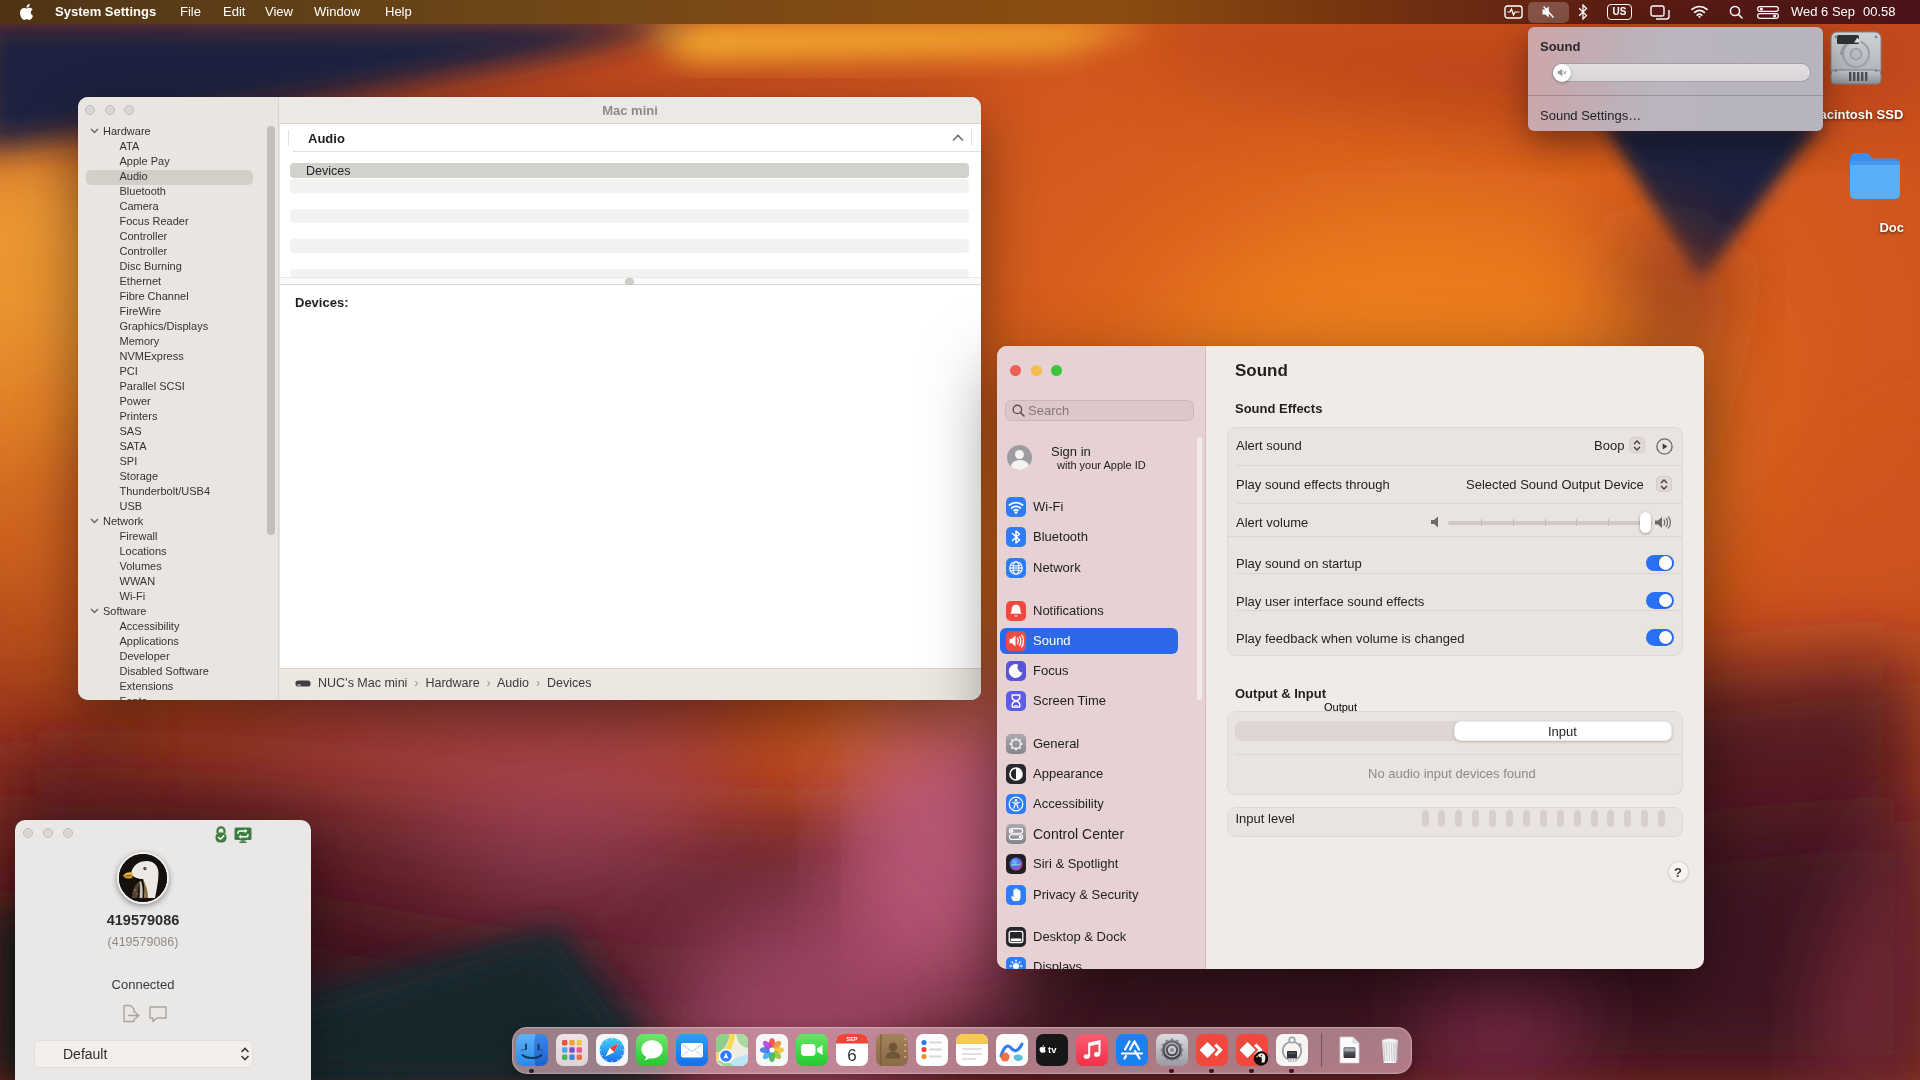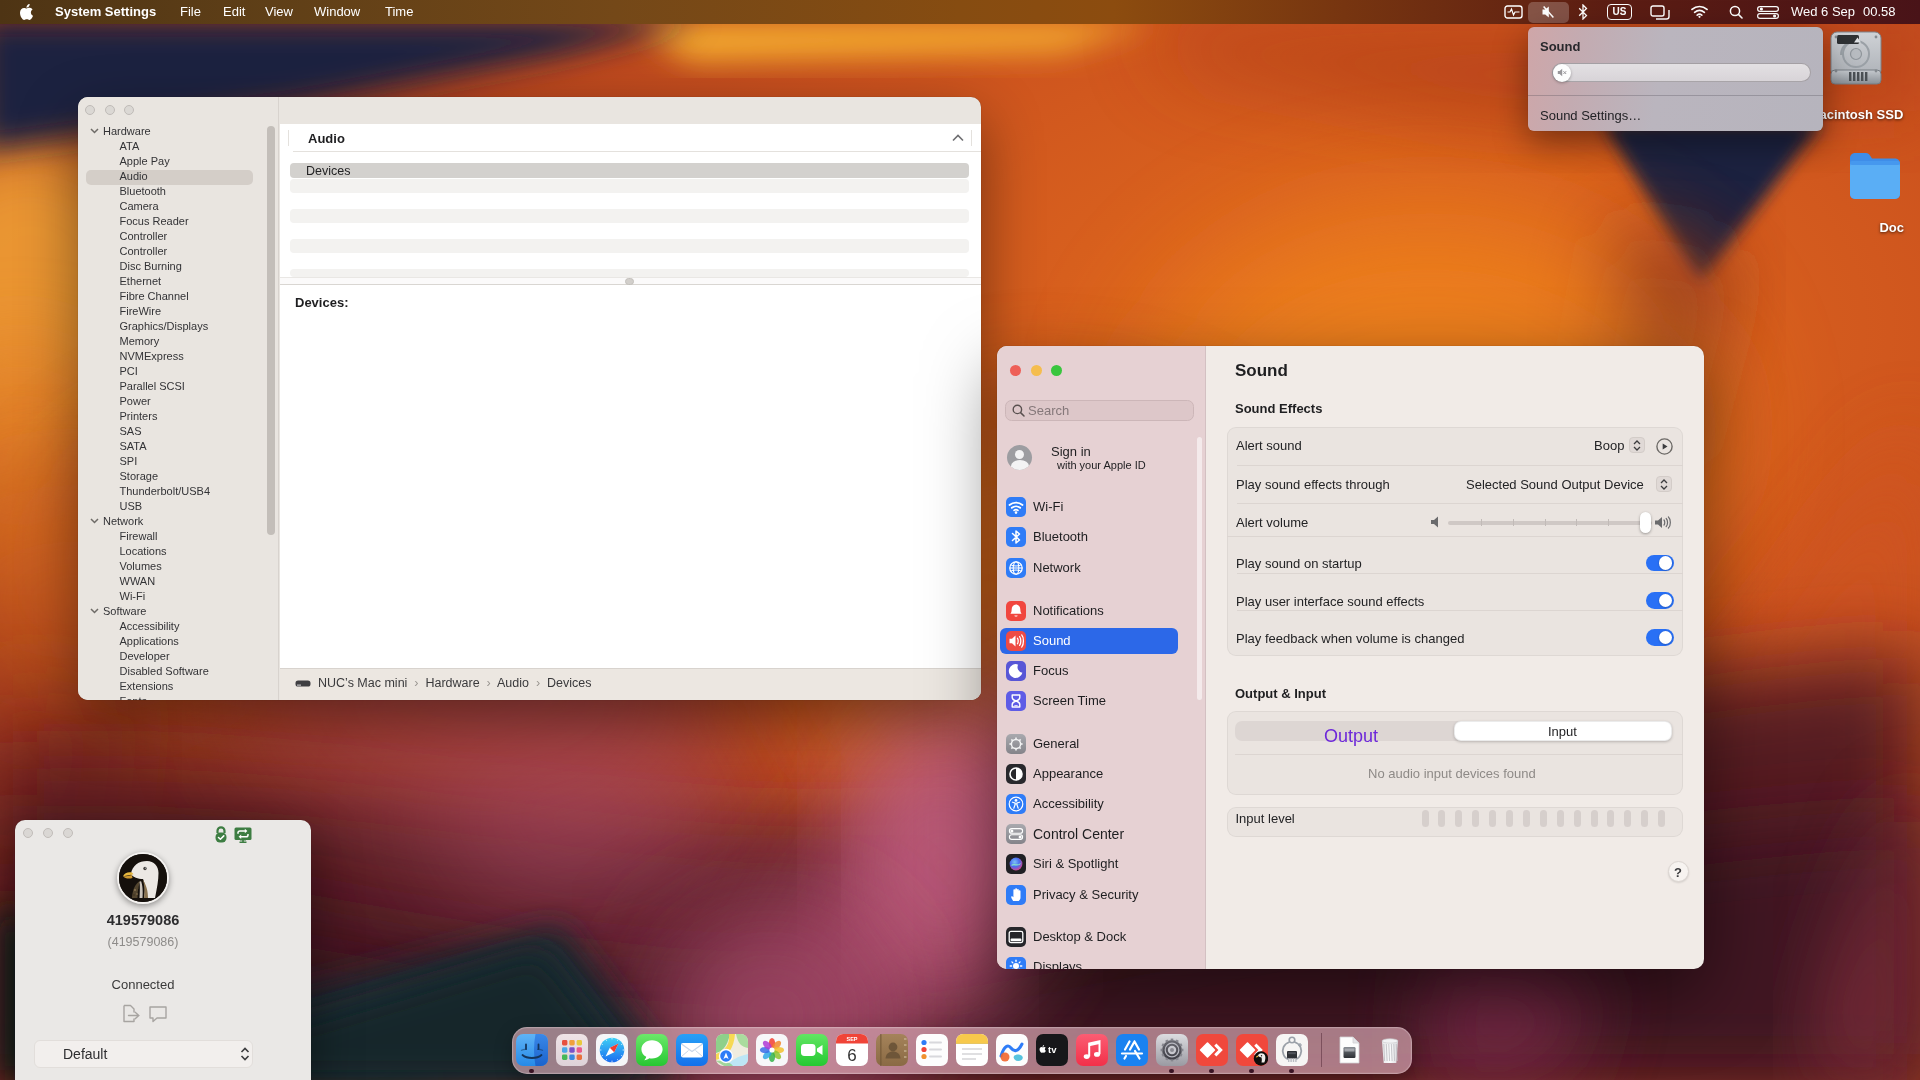--- a/index.html
+++ b/index.html
@@ -80,21 +80,21 @@
   background:linear-gradient(90deg,#4e3414 0%,#5f3f17 14%,#744818 32%,#864c11 50%,#8c4c0f 58%,#773510 70%,#5c1d13 84%,#491318 100%);
   color:#fff;font-size:13px;">
   <svg class="abs" style="left:20px;top:4px" width="13" height="16" viewBox="0 0 814 1000">
     <path fill="#fff" d="M788.1 340.9c-5.8 4.5-108.2 62.2-108.2 190.5 0 148.4 130.3 200.9 134.2 202.2-.6 3.2-20.7 71.9-68.7 141.9-42.8 61.6-87.5 123.1-155.5 123.1s-85.5-39.5-164-39.5c-76.5 0-103.7 40.8-165.9 40.8s-105.6-57-155.5-127C46.7 790.7 0 663 0 541.8c0-194.4 126.4-297.5 250.8-297.5 66.1 0 121.2 43.4 162.7 43.4 39.5 0 101.1-46 176.3-46 28.5 0 130.9 2.6 198.3 99.2zm-234-181.5c31.1-36.9 53.1-88.1 53.1-139.3 0-7.1-.6-14.3-1.9-20.1-50.6 1.9-110.8 33.7-147.1 75.8-28.5 32.4-55.1 83.6-55.1 135.5 0 7.8 1.3 15.6 1.9 18.1 3.2.6 8.4 1.3 13.6 1.3 45.4 0 102.5-30.4 135.5-71.3z"></path>
   </svg>
   <span class="abs" style="left:55px;top:4px;font-weight:bold;">System Settings</span>
   <span class="abs" style="left:180px;top:4px;">File</span>
   <span class="abs" style="left:223px;top:4px;">Edit</span>
   <span class="abs" style="left:265px;top:4px;">View</span>
   <span class="abs" style="left:314px;top:4px;">Window</span>
-  <span class="abs" style="left:385px;top:4px;">Time</span>
+  <span class="abs" style="left:385px;top:4px;">Help</span>
 
   <svg class="abs" style="left:1504px;top:5px" width="19" height="14" viewBox="0 0 19 14">
     <rect x="1" y="1" width="17" height="12" rx="2.5" fill="none" stroke="#fff" stroke-width="1.4"></rect>
     <polyline points="3.5,7 6,7 7.5,4 9.5,10 11,7 15.5,7" fill="none" stroke="#fff" stroke-width="1.2"></polyline>
   </svg>
   <div class="abs" style="left:1528px;top:1.5px;width:41px;height:21px;border-radius:5px;background:rgba(255,255,255,0.22)"></div>
   <svg class="abs" style="left:1541px;top:5px" width="15" height="14" viewBox="0 0 15 14">
     <path fill="#fff" d="M1.5 4.6 L4.2 4.6 L7.8 1.4 L7.8 12.6 L4.2 9.4 L1.5 9.4 Z"></path>
     <line x1="2.6" y1="1.4" x2="12.4" y2="12.4" stroke="#fff" stroke-width="1.5"></line>
   </svg>
@@ -167,20 +167,21 @@
   </svg>
   <div style="color:#fff;font-size:13px;font-weight:bold;text-shadow:0 1px 3px rgba(0,0,0,0.65);margin-top:14px;">Doc</div>
 </div>
 
 <div class="abs" id="sysinfo" style="left:78px;top:97px;width:903px;height:603px;border-radius:10px;
   background:#e9e5e0;box-shadow:0 22px 60px rgba(0,0,0,0.45), 0 0 1px rgba(0,0,0,0.35);overflow:hidden;">
 
   <div class="abs" style="left:7px;top:8px;width:10px;height:10px;border-radius:50%;background:#dbd8d4;border:1px solid #bfbbb7;z-index:6;"></div>
   <div class="abs" style="left:27px;top:8px;width:10px;height:10px;border-radius:50%;background:#dbd8d4;border:1px solid #bfbbb7;z-index:6;"></div>
   <div class="abs" style="left:46px;top:8px;width:10px;height:10px;border-radius:50%;background:#dbd8d4;border:1px solid #bfbbb7;z-index:6;"></div>
+  <div class="abs" style="left:200.5px;top:0;width:703px;height:27px;background:#ece8e3;border-bottom:1px solid #d6d1cb;text-align:center;color:#8e8a86;font-size:13px;font-weight:bold;line-height:27px;">Mac mini</div>
 
   <div class="abs" id="si-side" style="left:0;top:0;width:200.5px;height:603px;background:#e9e5e0;border-right:1px solid #d8d3ce;font-size:11.5px;color:#232326;"></div>
 
   <div class="abs" style="left:7.5px;top:72.5px;width:167px;height:15px;border-radius:5px;background:#d4cec8;"></div>
   <div class="abs" id="si-tree" style="left:0;top:0;width:200px;height:603px;font-size:11px;color:#333336;">
   <svg class="abs" style="left:12px;top:31px" width="9" height="6" viewBox="0 0 9 6">
           <path d="M1 1 L4.5 4.5 L8 1" fill="none" stroke="#6e6b67" stroke-width="1.5"></path>
         </svg>
   <span class="abs" style="left:25px;top:27px;line-height:14px;">Hardware</span>
   <span class="abs" style="left:41.5px;top:42px;line-height:14px;">ATA</span>
@@ -472,21 +473,21 @@
   <span class="abs" style="left:239px;top:284.5px;font-size:13px;color:#232325;">Play feedback when volume is changed</span>
   <div class="abs" style="left:649px;top:283px;width:27.5px;height:16.5px;border-radius:8.5px;background:#2970f5;">
         <div class="abs" style="left:12.5px;top:1.5px;width:13.5px;height:13.5px;border-radius:50%;background:#fff;box-shadow:0 0.5px 2px rgba(0,0,0,0.3);"></div>
       </div>
 
   <span class="abs" style="left:238px;top:340px;font-size:13px;font-weight:bold;color:#1f1f21;">Output &amp; Input</span>
 
   <div class="abs" style="left:230px;top:365px;width:456px;height:84px;border-radius:9px;background:#eae4e0;border:1px solid rgba(0,0,0,0.05);"></div>
   <div class="abs" style="left:238px;top:375.3px;width:437px;height:19.5px;border-radius:7px;background:#ddd6d3;"></div>
   <div class="abs" style="left:456.8px;top:375.3px;width:218.2px;height:19.5px;border-radius:7px;background:#fff;box-shadow:0 1px 3px rgba(0,0,0,0.22);border:0.5px solid rgba(0,0,0,0.08);"></div>
-  <span class="abs" style="left:327px;top:380px;font-size:18px;color:#6d28d9;">Output</span>
+  <span class="abs" style="left:327px;top:355px;font-size:11px;color:#000000;">Output</span>
   <span class="abs" style="left:551px;top:378px;font-size:13px;color:#1f1f21;">Input</span>
   <div class="abs" style="left:238px;top:407.8px;width:448px;height:1px;background:#dcd5d1;"></div>
   <span class="abs" style="left:371px;top:419.5px;font-size:13px;color:#8e8a87;">No audio input devices found</span>
 
   <div class="abs" style="left:230px;top:461px;width:456px;height:30px;border-radius:9px;background:#eae4e0;border:1px solid rgba(0,0,0,0.05);"></div>
   <span class="abs" style="left:238.5px;top:465px;font-size:13px;color:#232325;">Input level</span>
   <div class="abs" id="st-bars" style="left:0;top:0;">
   <div class="abs" style="left:424.5px;top:464px;width:7px;height:17px;border-radius:3.5px;background:#d6cfcc;"></div>
   <div class="abs" style="left:441.4px;top:464px;width:7px;height:17px;border-radius:3.5px;background:#d6cfcc;"></div>
   <div class="abs" style="left:458.3px;top:464px;width:7px;height:17px;border-radius:3.5px;background:#d6cfcc;"></div>

